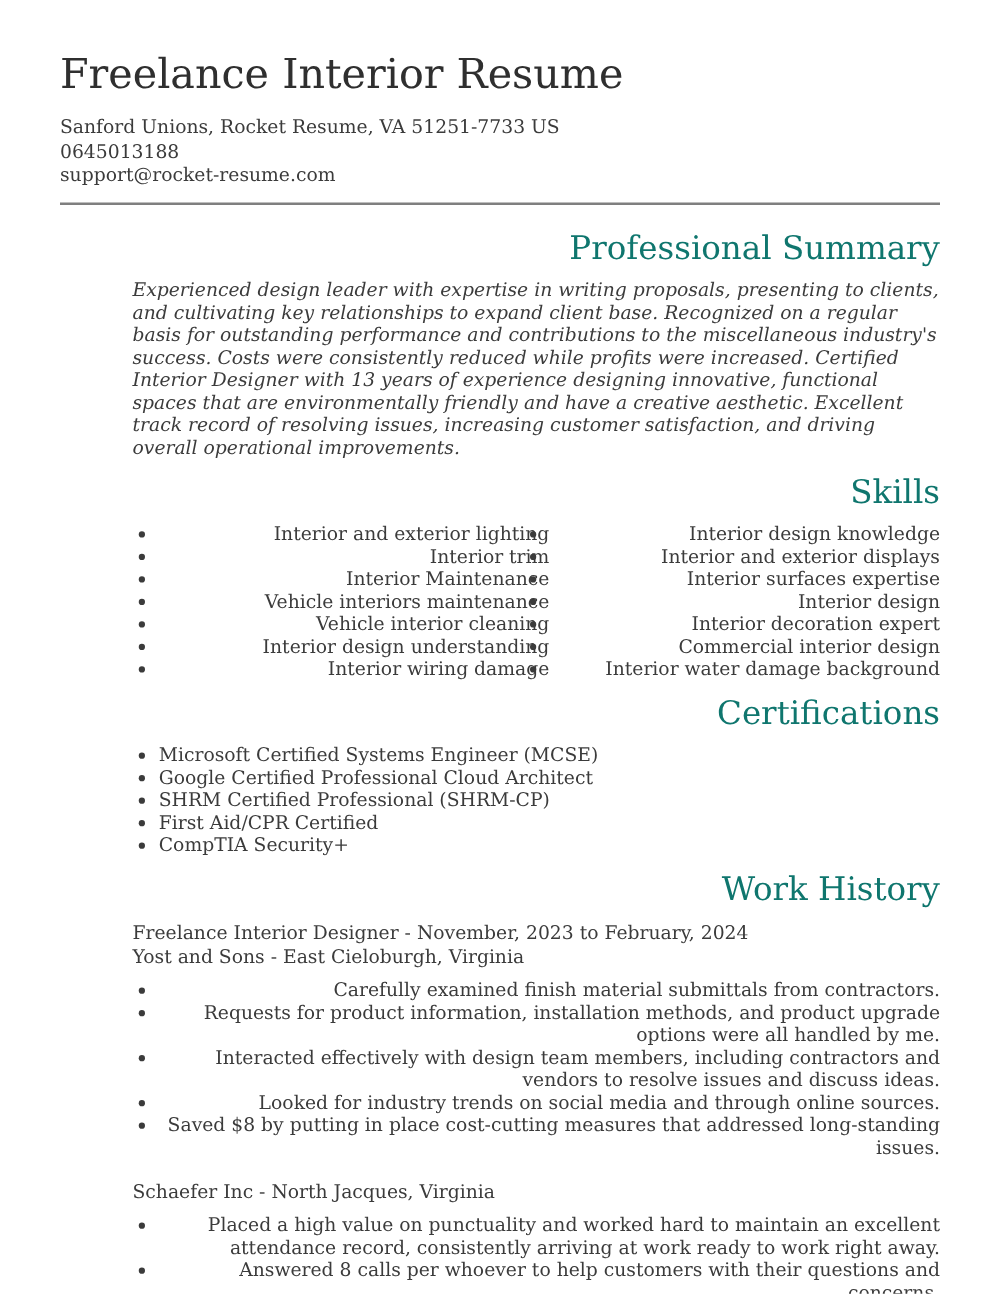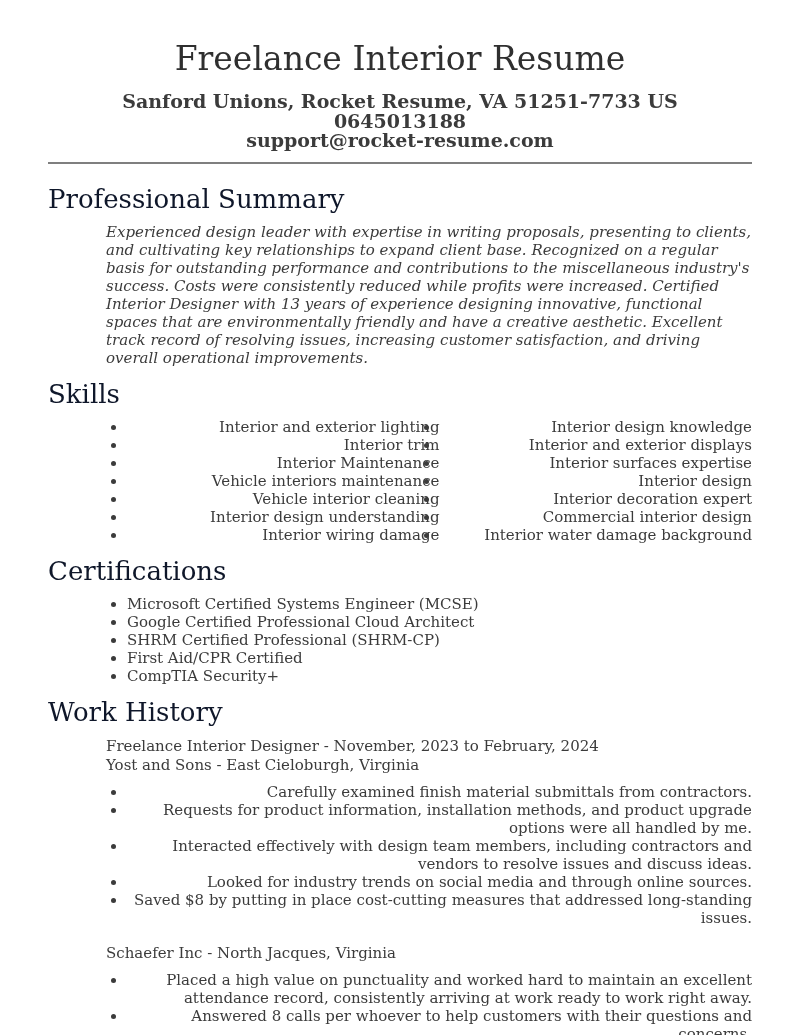--- a/index.html
+++ b/index.html
@@ -9,44 +9,45 @@
     height: 1035px;
     background: #ffffff;
     overflow: hidden;
     font-family: "DejaVu Serif", "Liberation Serif", serif;
     color: #3b3b3b;
     font-size: 15px;
   }
   .page { padding: 38px 48px 0 48px; }
 
   
-  .doc-header { text-align: center; }
+  .doc-header { }
   .doc-title {
     font-size: 33px;
     line-height: 1.25;
     font-weight: 400;
     margin: 0;
     color: #2f2f2f;
   }
-  .contact { margin-top: 13px; font-size: 19px; line-height: 19.5px; color: #3b3b3b; font-weight: bold; }
+  .contact { margin-top: 13px; font-size: 15px; line-height: 19.5px; color: #3b3b3b; }
   .contact div { margin: 0; }
 
   .divider {
     border: none;
     border-top: 2px solid #7f7f7f;
     margin: 11px 0 0 0;
   }
 
   
   h2.section-heading {
     font-size: 26px;
     font-weight: 400;
-    color: #0f172a;
+    color: #0f766e;
     margin: 12px 0 8px 0;
     line-height: 1.2;
+    text-align: right;
   }
   section.first h2.section-heading { margin-top: 20px; }
 
   p.summary-text {
     margin: 0 0 0 58px;
     line-height: 18px;
     color: #3b3b3b;
     font-style: italic;
   }
 

